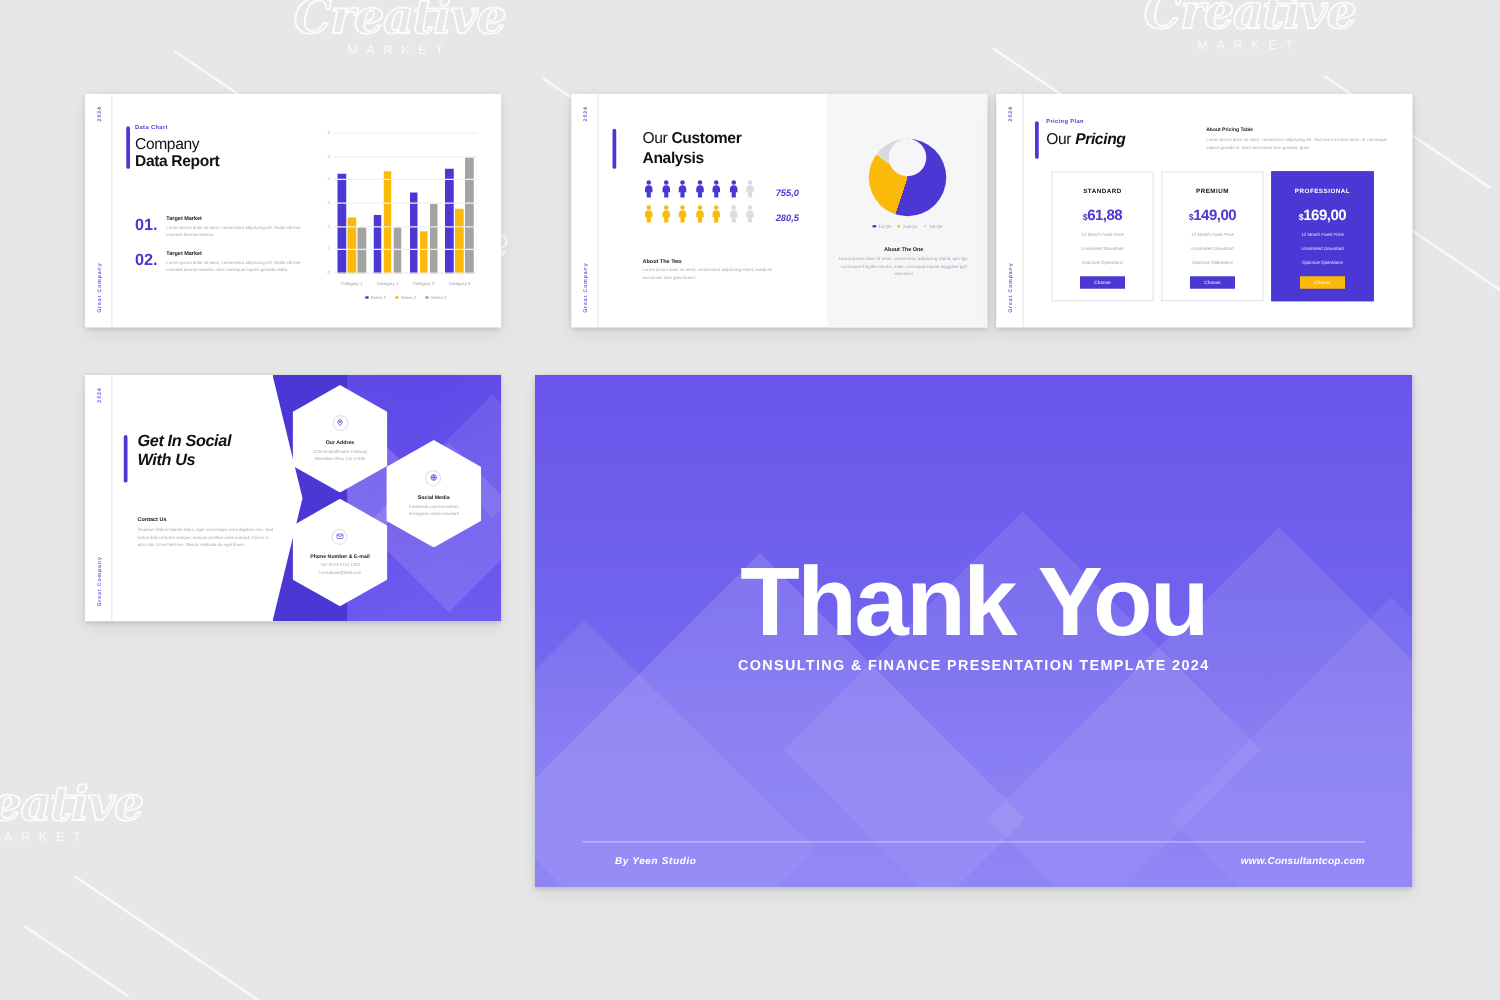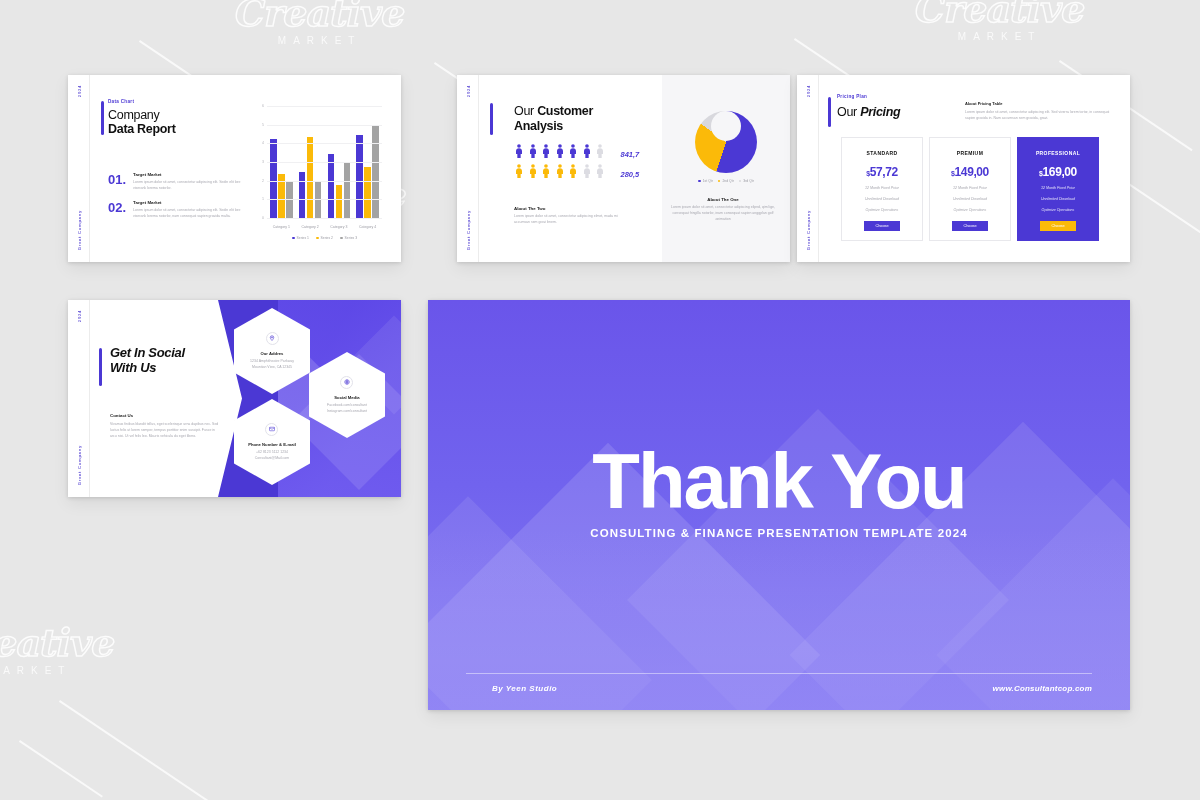--- a/index.html
+++ b/index.html
@@ -308,21 +308,21 @@
               <path d="M12 10.5c-4.6 0-7.2 2.6-7.2 7.2v6.2h3.2V34h8V23.9h3.2v-6.2c0-4.6-2.6-7.2-7.2-7.2z"></path>
             </svg></span>
           <span class="pp"><svg viewBox="0 0 24 34" width="10" height="16" fill="#4b38d4">
               <circle cx="12" cy="5" r="4.4"></circle>
               <path d="M12 10.5c-4.6 0-7.2 2.6-7.2 7.2v6.2h3.2V34h8V23.9h3.2v-6.2c0-4.6-2.6-7.2-7.2-7.2z"></path>
             </svg></span>
           <span class="pp"><svg viewBox="0 0 24 34" width="10" height="16" fill="#dcdce2">
               <circle cx="12" cy="5" r="4.4"></circle>
               <path d="M12 10.5c-4.6 0-7.2 2.6-7.2 7.2v6.2h3.2V34h8V23.9h3.2v-6.2c0-4.6-2.6-7.2-7.2-7.2z"></path>
             </svg></span>
-          <span class="val">841,7</span>
+          <span class="val">755,0</span>
         </div>
       <div class="people-row" id="ppl-row-1" style="margin-top:4px;">
           <span class="pp"><svg viewBox="0 0 24 34" width="10" height="16" fill="#fbba09">
               <circle cx="12" cy="5" r="4.4"></circle>
               <path d="M12 10.5c-4.6 0-7.2 2.6-7.2 7.2v6.2h3.2V34h8V23.9h3.2v-6.2c0-4.6-2.6-7.2-7.2-7.2z"></path>
             </svg></span>
           <span class="pp"><svg viewBox="0 0 24 34" width="10" height="16" fill="#fbba09">
               <circle cx="12" cy="5" r="4.4"></circle>
               <path d="M12 10.5c-4.6 0-7.2 2.6-7.2 7.2v6.2h3.2V34h8V23.9h3.2v-6.2c0-4.6-2.6-7.2-7.2-7.2z"></path>
             </svg></span>
@@ -394,21 +394,21 @@
     </div>
 
     <div style="position:absolute;left:168px;top:26px;width:145px;">
       <div class="lbl-s" style="font-size:4px;">About Pricing Table</div>
       <div class="body-s" style="margin-top:3px;">Lorem ipsum dolor sit amet, consectetur adipiscing elit. Sed viverra lorem tortor, in consequat sapien gravida in. Nam accumsan sem gravida, gravi.</div>
     </div>
 
     <div class="price-card" style="left:44px;">
       <div class="pc-title">STANDARD</div>
       <div class="pc-price">
-        <small>$</small><span>57,72</span>
+        <small>$</small><span>61,88</span>
       </div>
       <div class="pc-feat">12 Month Fixed Price</div>
       <div class="pc-feat">Unnlimited Download</div>
       <div class="pc-feat">Optimize Operations</div>
       <button class="pc-btn">Choose</button>
     </div>
 
     <div class="price-card" style="left:132px;">
       <div class="pc-title">PREMIUM</div>
       <div class="pc-price">

